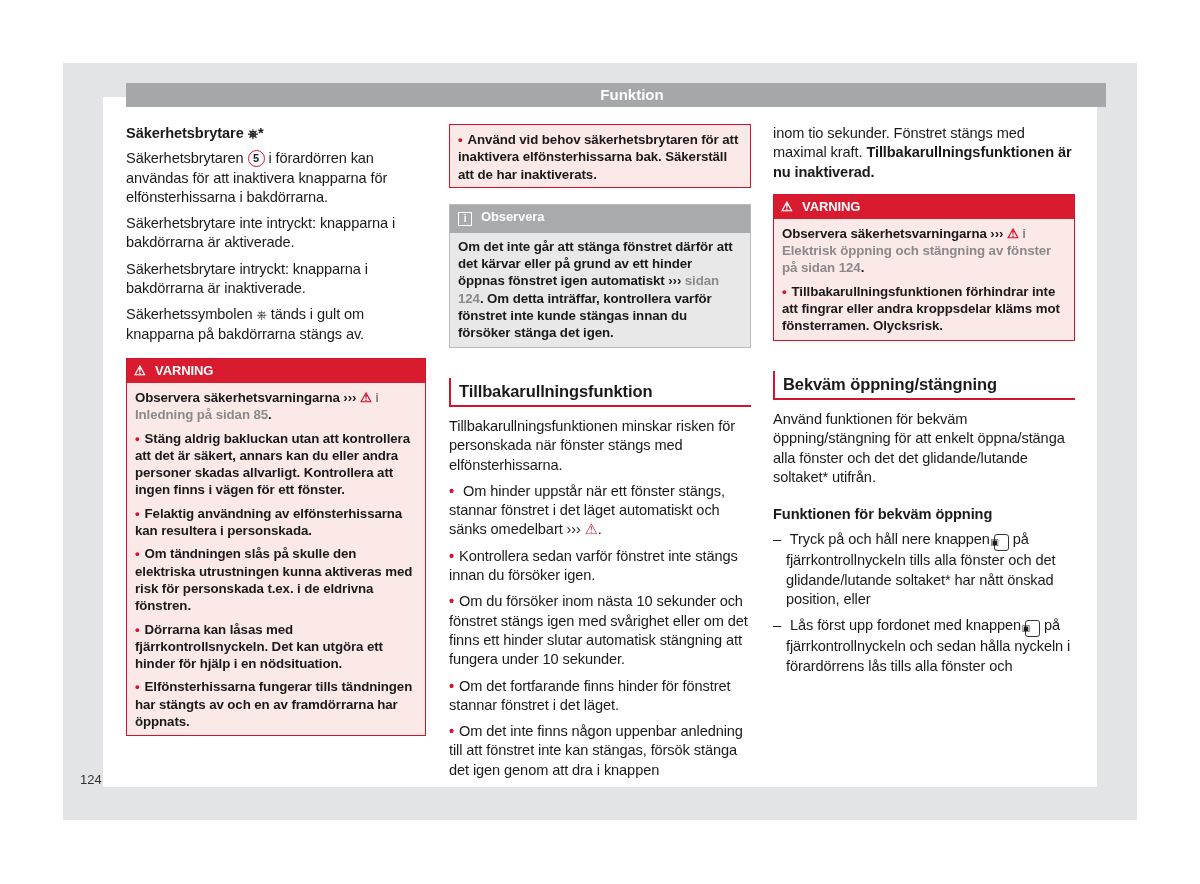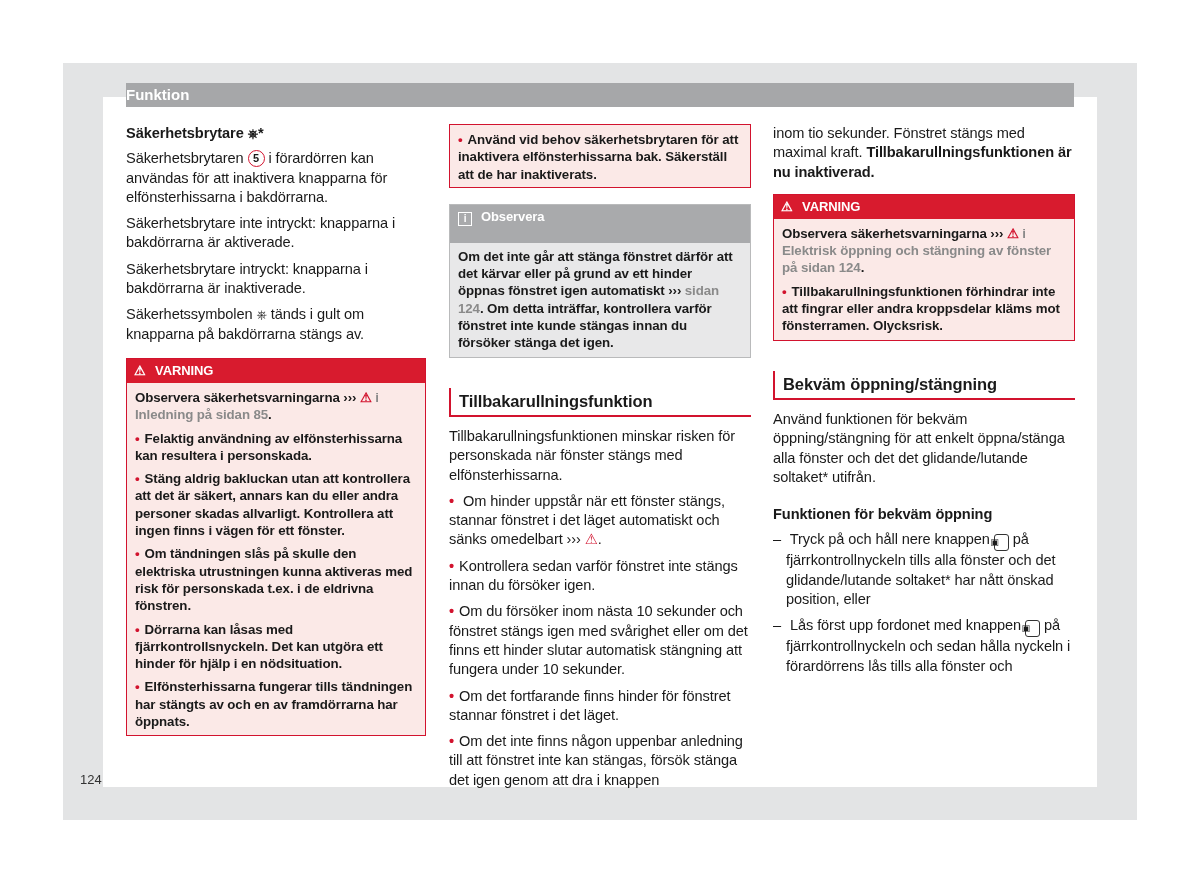--- a/index.html
+++ b/index.html
@@ -12,22 +12,23 @@
     position: absolute; left: 63px; top: 63px; width: 1074px; height: 757px;
     background: #e3e4e5;
   }
   .page {
     position: absolute; left: 103px; top: 97px; width: 994px; height: 690px;
     background: #ffffff;
   }
   .header-bar {
     position: absolute; left: 126px; top: 83px; width: 948px; height: 24px;
     background: #a6a7a9; color: #ffffff; font-weight: bold; font-size: 15px;
-    line-height: 24px;
+    text-align: center; line-height: 24px;
     font-family: "Liberation Sans", sans-serif;
+    padding-left: 32px;
   }
   .page-number {
     position: absolute; left: 80px; top: 772px; font-size: 13px; color: #333;
     font-family: "Liberation Sans", sans-serif;
   }
   .col {
     position: absolute; top: 124px; font-size: 14.6px; line-height: 19.3px;
     font-family: "Liberation Sans", sans-serif; letter-spacing: -0.1px;
   }
   .col1 { left: 126px; width: 300px; }
@@ -55,21 +56,21 @@
   .warnbox .wb-head {
     background: #d81b2e; color: #fff; height: 24px; line-height: 24px; padding-left: 7px; font-size: 13px;
   }
   .warnbox .wb-body { padding: 6px 8px 5px 8px; }
   .warnbox p { margin: 0 0 6px 0; }
 
   .notebox {
     background: #e8e8e9; border: 1px solid #b9babb; font-weight: bold; font-size: 13.3px; line-height: 17.3px;
   }
   .notebox .nb-head {
-    background: #a9aaac; color: #fff; height: 38px; line-height: 24px; padding-left: 8px; font-size: 13px;
+    background: #a9aaac; color: #fff; height: 28px; line-height: 24px; padding-left: 8px; font-size: 13px;
   }
   .info-ic {
     display: inline-block; width: 12px; height: 12px; border: 1.5px solid #fff; font-size: 10px;
     line-height: 12px; text-align: center; margin-right: 9px; vertical-align: -1px;
   }
   .notebox .nb-body { padding: 5px 8px 5px 8px; }
 
   .section-head {
     font-weight: bold; font-size: 16.5px; border-left: 2px solid #d2132e; border-bottom: 2px solid #d2132e;
     padding: 4px 0 4px 8px; margin: 0 0 10px 0;
@@ -107,22 +108,22 @@
       <span>⚠</span>
       <span style="margin-left:6px">VARNING</span>
     </div>
     <div class="wb-body">
       <p>
         <span>Observera säkerhetsvarningarna</span>
         <span>›››</span>
         <span class="warn-tri">⚠</span>
         <span class="ref">i Inledning på sidan 85</span><span>.</span>
       </p>
+      <p class="bullet">Stäng aldrig bakluckan utan att kontrollera att det är säkert, annars kan du eller andra personer skadas allvarligt. Kontrollera att ingen finns i vägen för ett fönster.</p>
       <p class="bullet">Felaktig användning av elfönsterhissarna kan resultera i personskada.</p>
-      <p class="bullet">Stäng aldrig bakluckan utan att kontrollera att det är säkert, annars kan du eller andra personer skadas allvarligt. Kontrollera att ingen finns i vägen för ett fönster.</p>
       <p class="bullet">Om tändningen slås på skulle den elektriska utrustningen kunna aktiveras med risk för personskada t.ex. i de eldrivna fönstren.</p>
       <p class="bullet">Dörrarna kan låsas med fjärrkontrollsnyckeln. Det kan utgöra ett hinder för hjälp i en nödsituation.</p>
       <p class="bullet" style="margin-bottom:0">Elfönsterhissarna fungerar tills tändningen har stängts av och en av framdörrarna har öppnats.</p>
     </div>
   </div>
 </div>
 
 <div class="col col2">
   <div class="warnbox" style="border-top:1.5px solid #d2132e;">
     <div class="wb-body" style="padding:6px 8px 4px 8px;">

